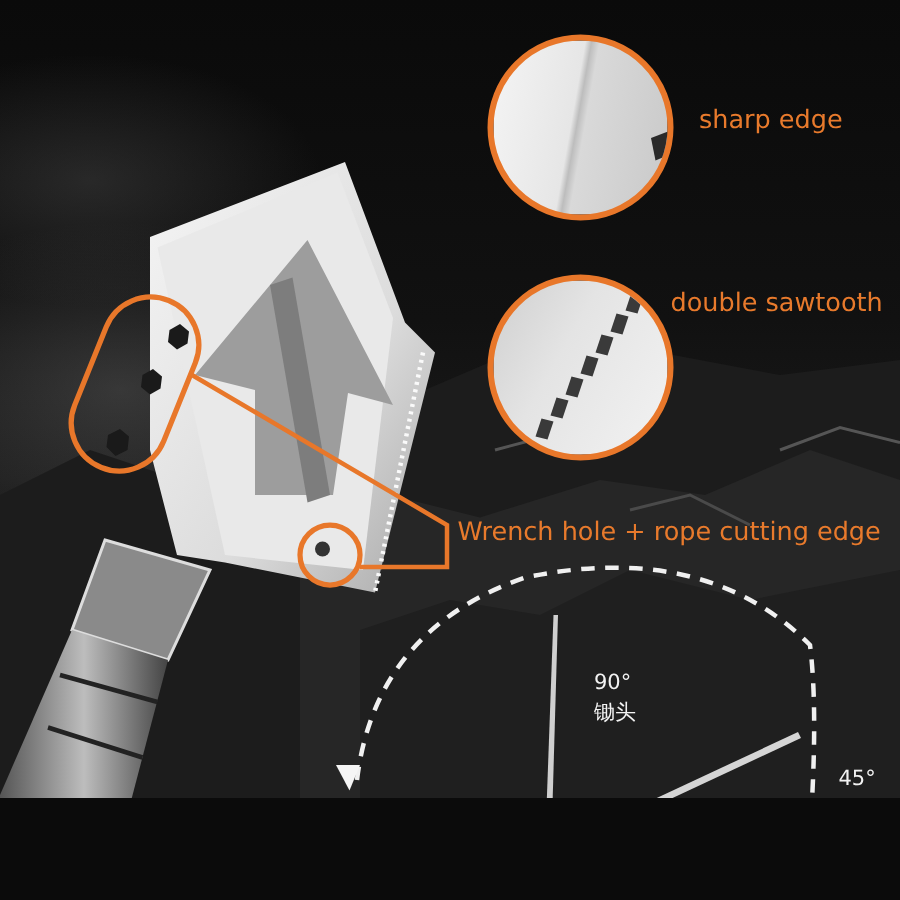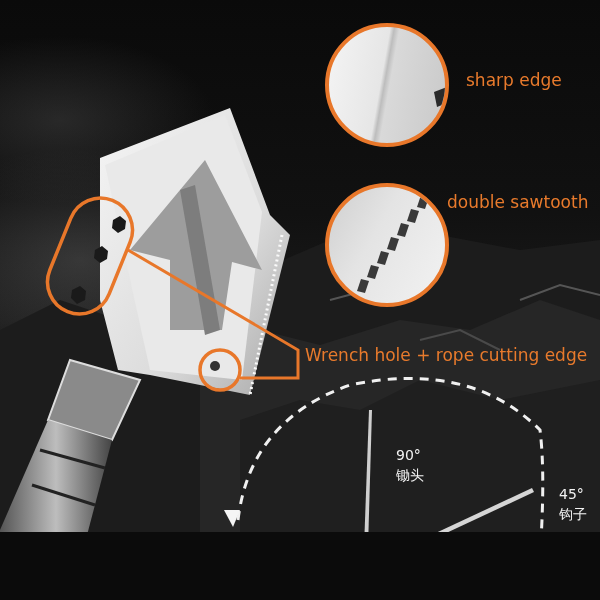--- a/index.html
+++ b/index.html
@@ -111,18 +111,18 @@
   </div>
 
   <div class="lbl" style="left:466px; top:70px;">sharp edge</div>
   <div class="lbl" style="left:305px; top:345px;">Wrench hole + rope cutting edge</div>
   <div class="lbl" style="left:447px; top:192px;">double sawtooth</div>
 
   <div class="angle" style="left:396px; top:415px;margin-top:30px;">
     <div>90°</div>
     <div>锄头</div>
   </div>
-  <div class="angle" style="left:559px; top:484px;">
+  <div class="angle" style="left:559px; top:509px;">
     <div>45°</div>
     <div>钩子</div>
   </div>
 
 </div>
 
 </body></html>

